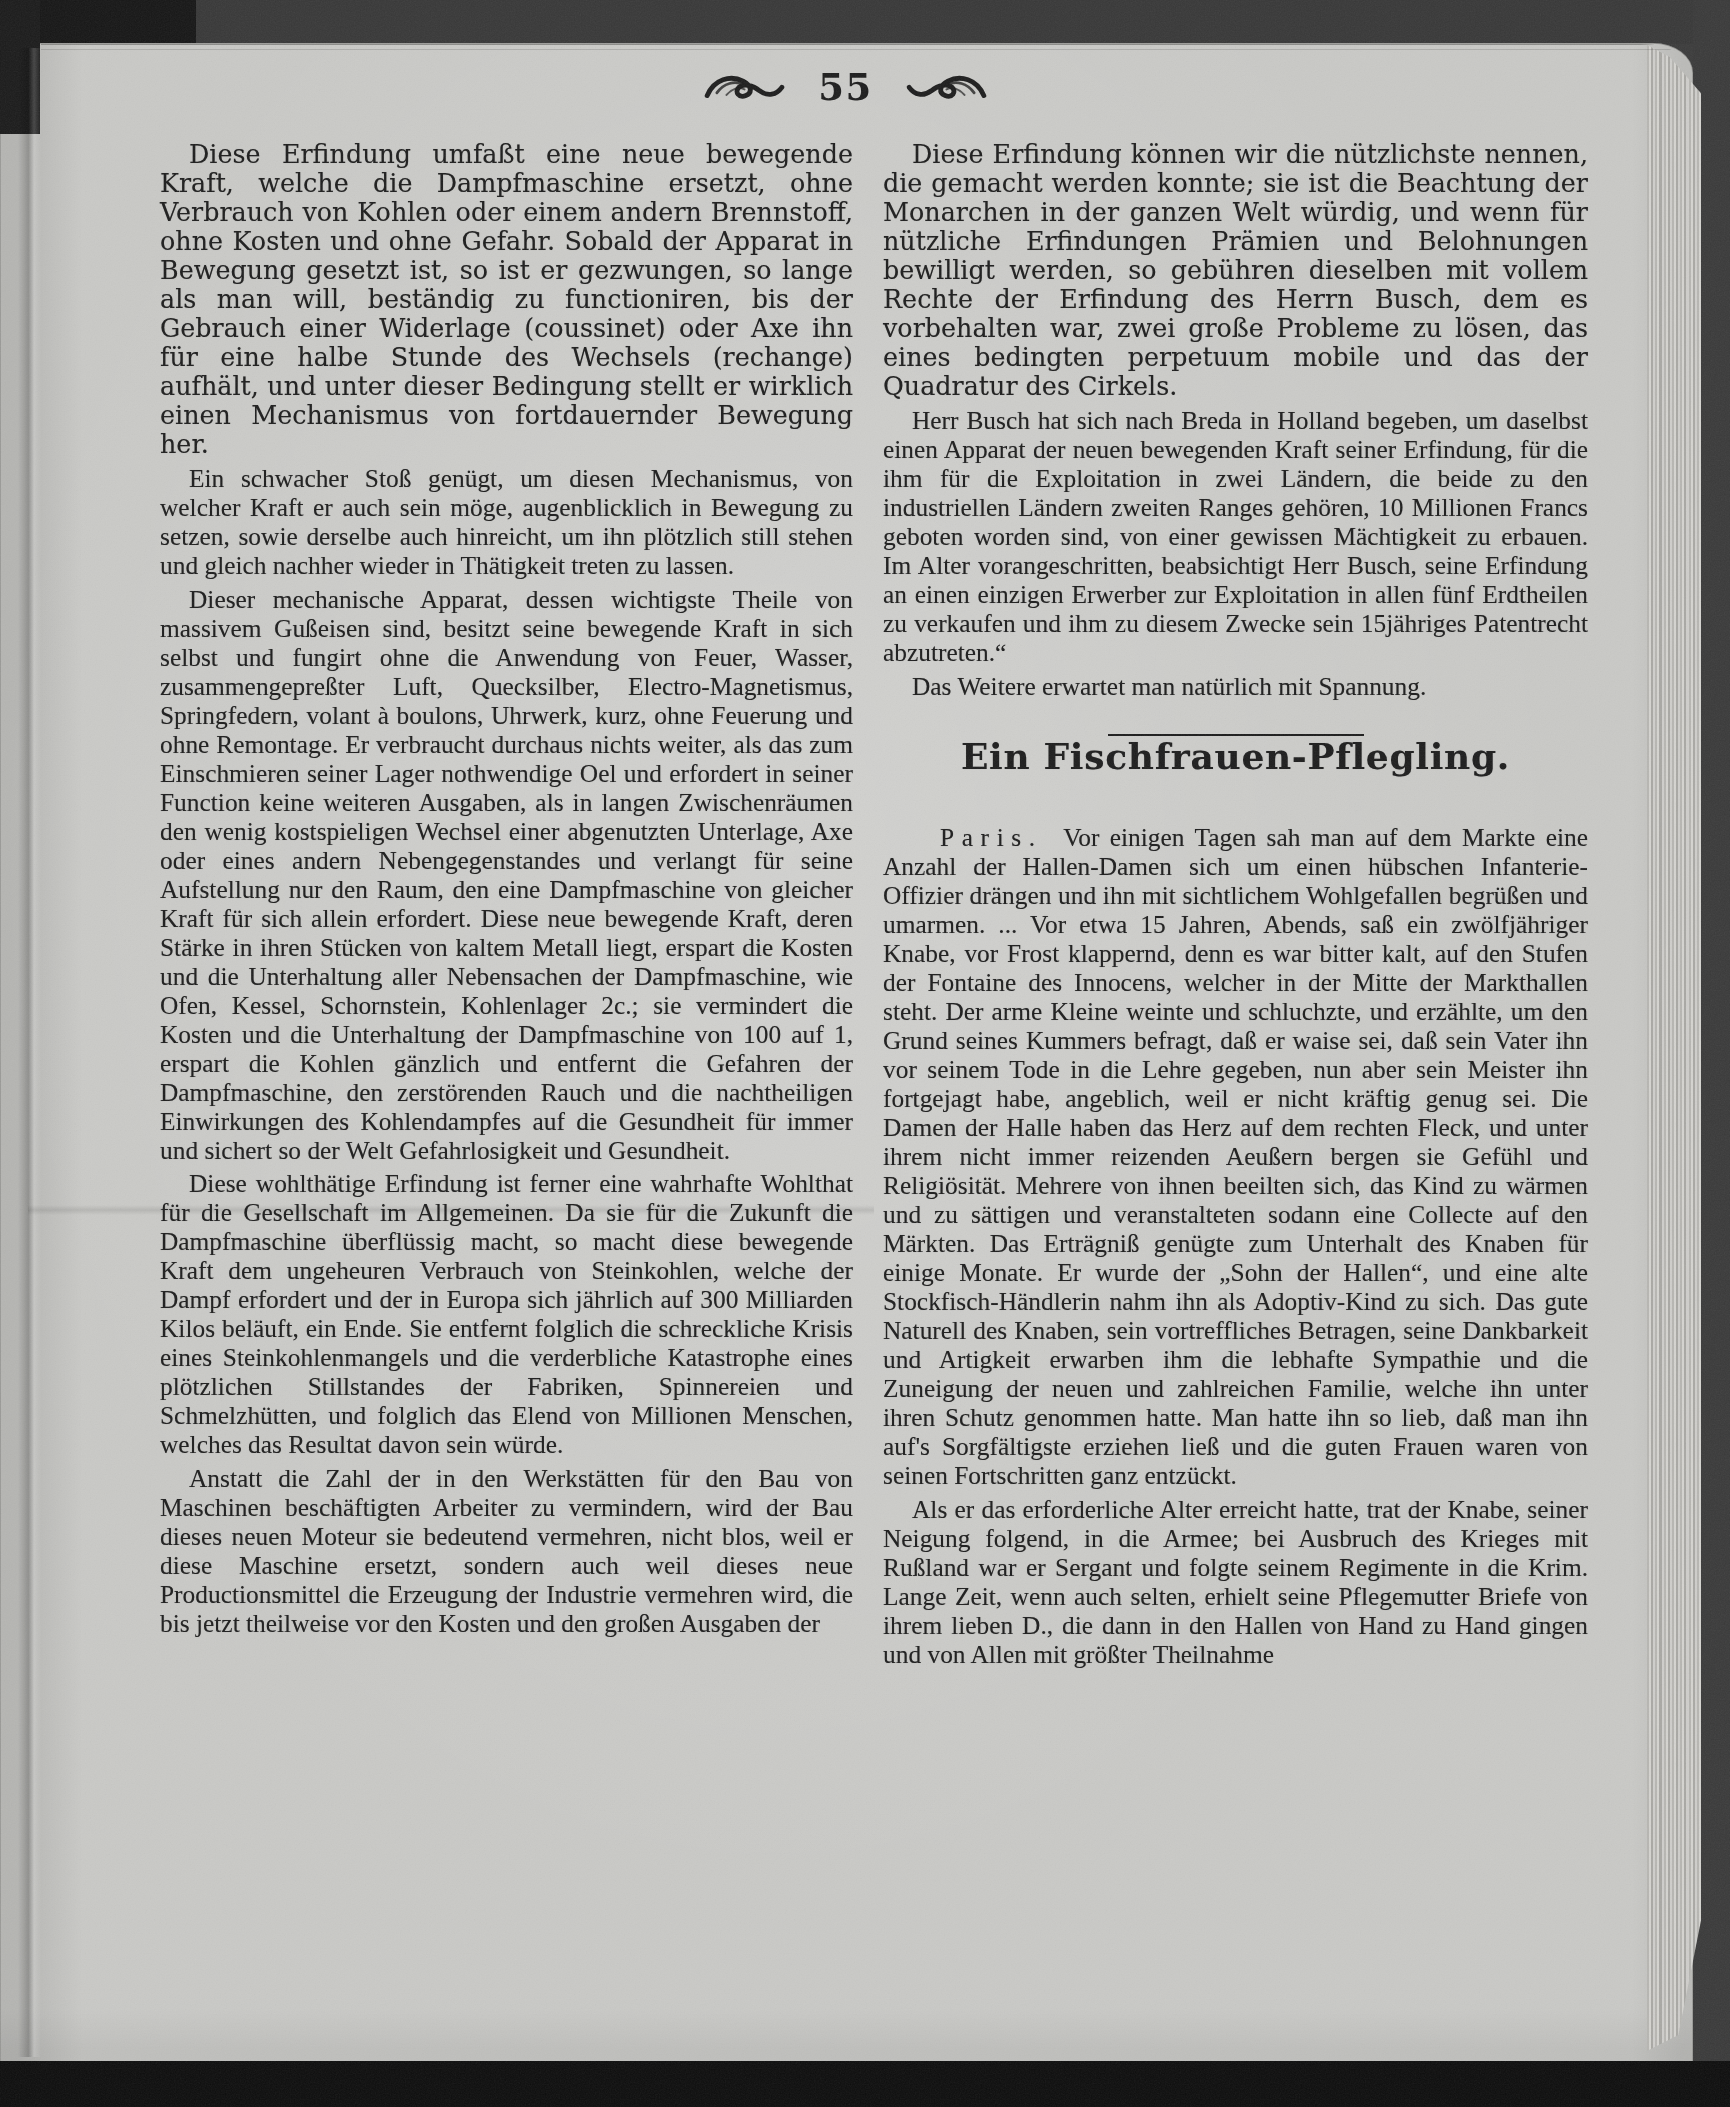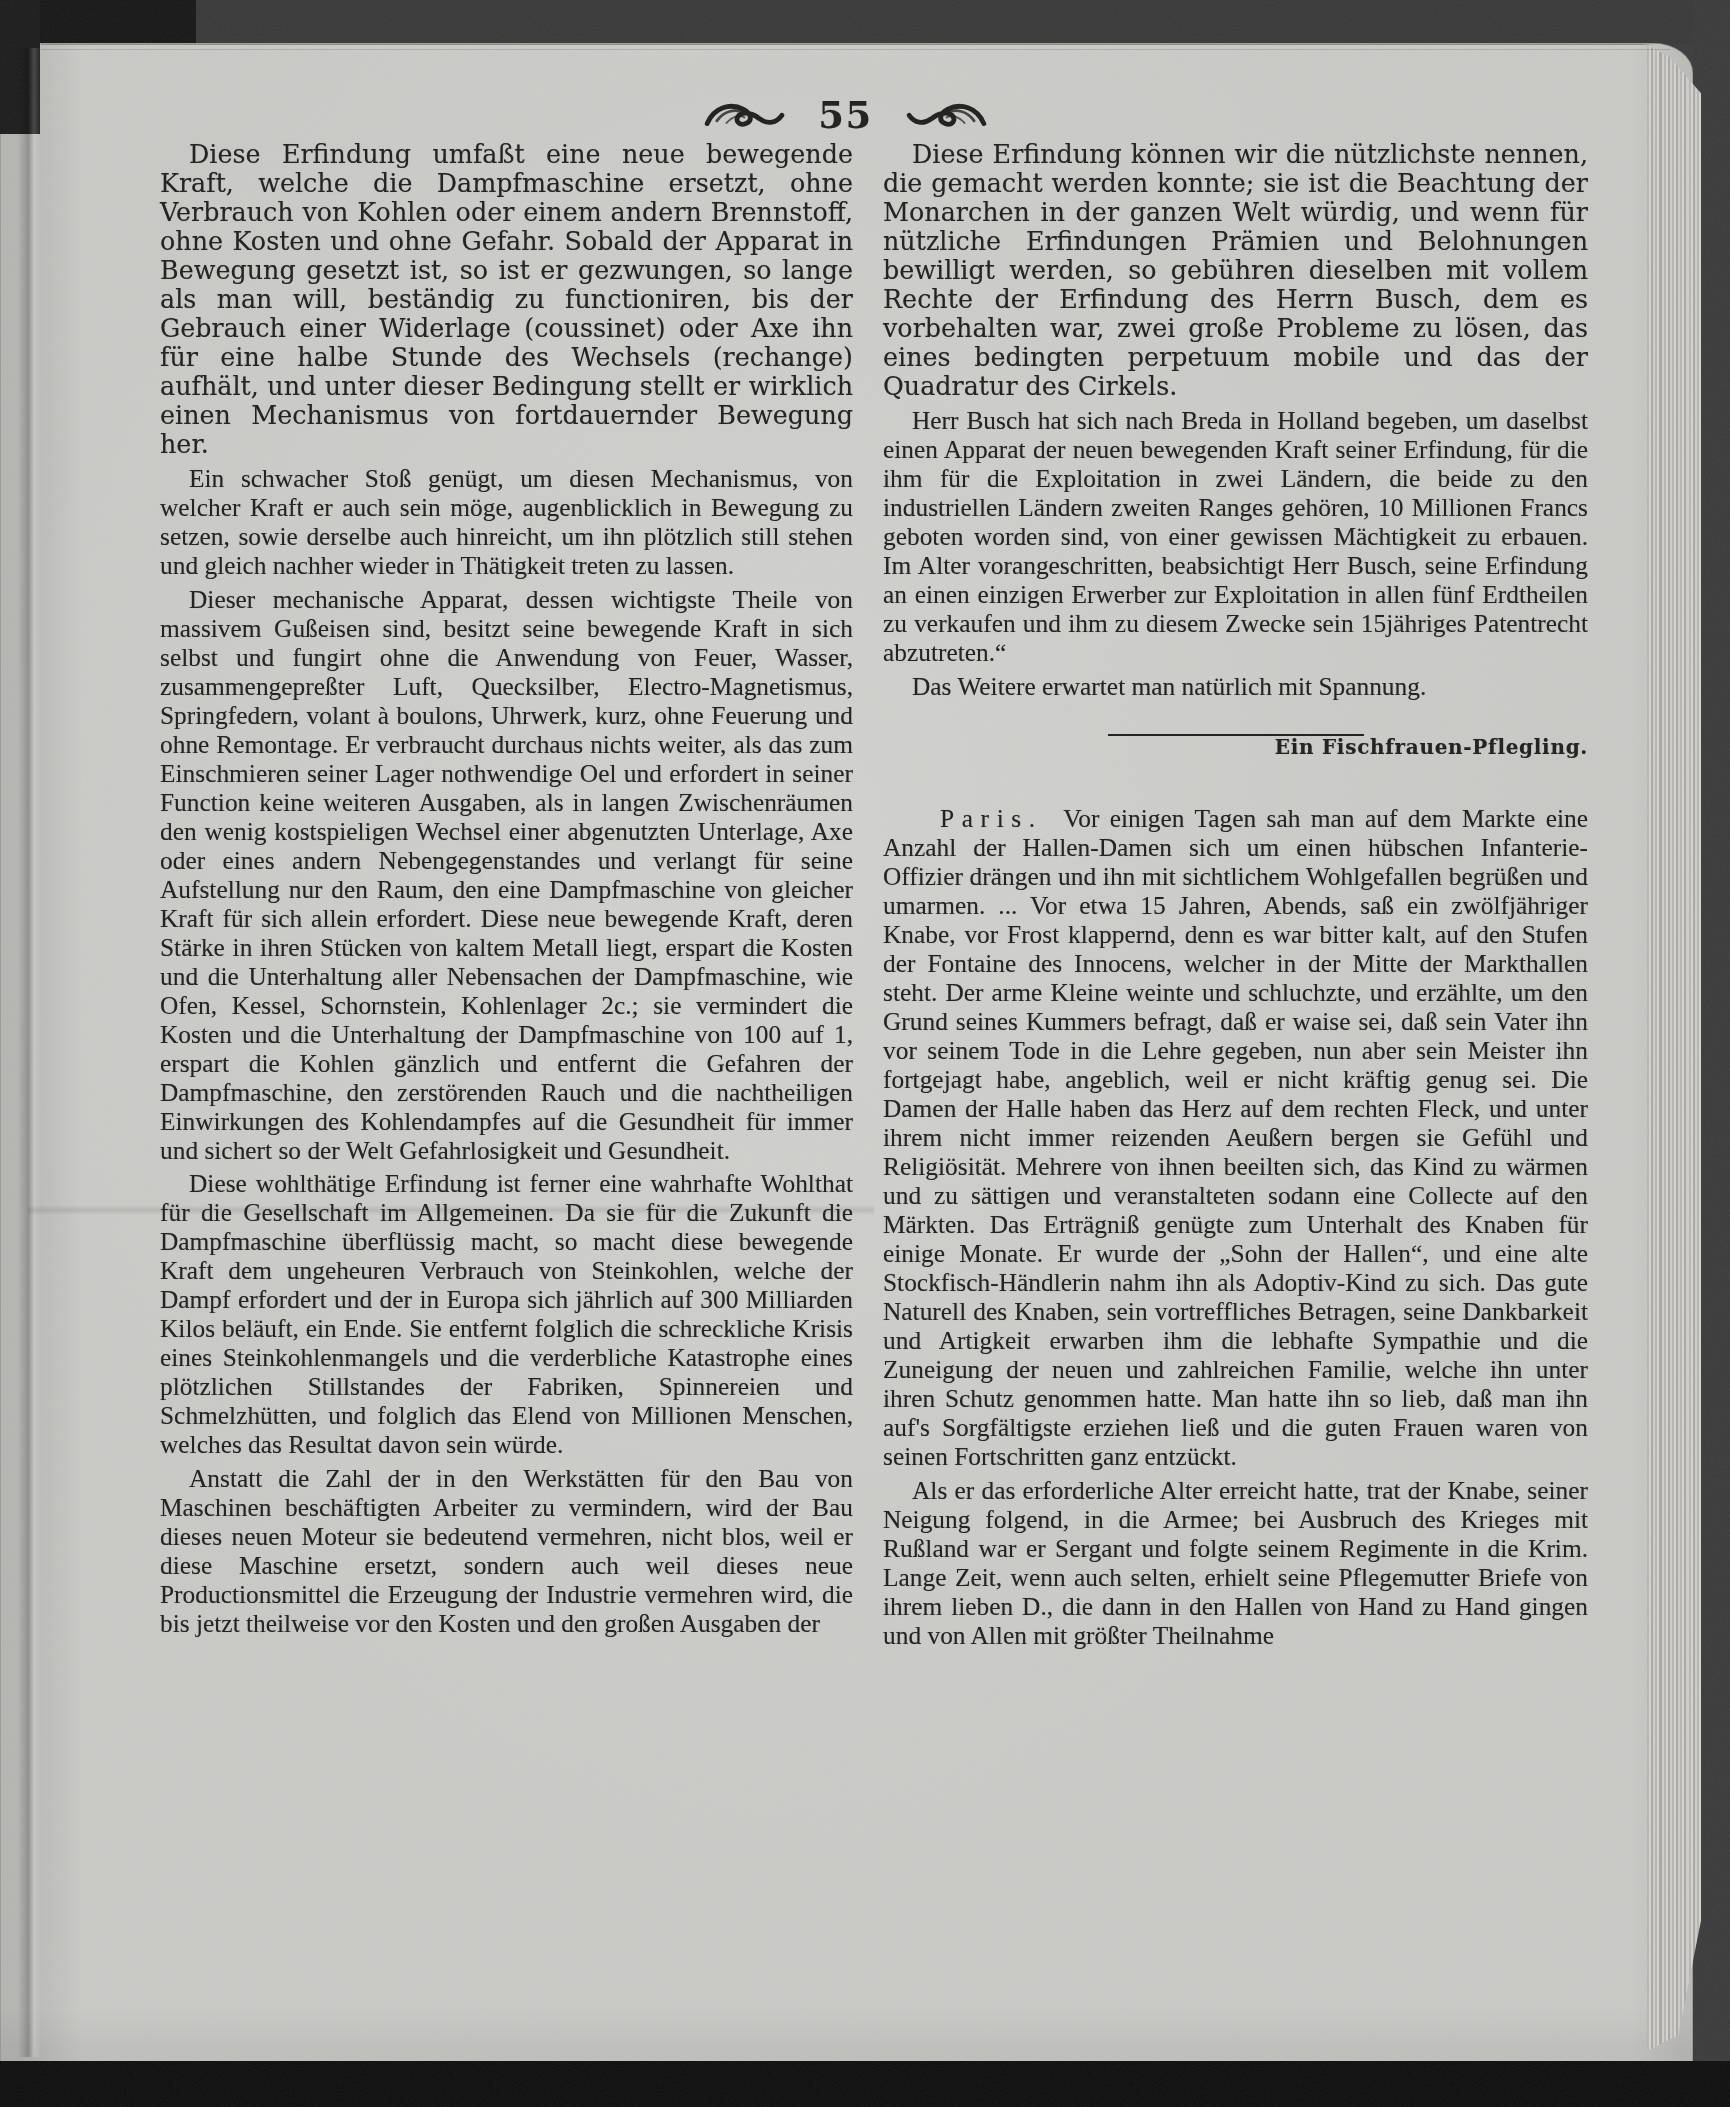--- a/index.html
+++ b/index.html
@@ -45,21 +45,21 @@
     clip-path:polygon(0 0,42% .6%,100% 2.4%,100% 93.5%,58% 99.2%,0 100%);
   }
   .edge-lines{
     position:absolute;left:41px;top:44px;width:1633px;height:11px;
     background:linear-gradient(180deg,#8b8b88 0 1.4px,rgba(0,0,0,0) 1.4px 4.8px,rgba(0,0,0,.14) 4.8px 6.2px,rgba(0,0,0,0) 6.2px);
     border-top-right-radius:34px 9.6px;
   }
 
   
   .header{
-    position:absolute;left:605px;top:84px;width:481px;height:63px;
+    position:absolute;left:605px;top:56px;width:481px;height:63px;
     display:flex;align-items:center;justify-content:center;gap:32px;
     color:#1d1d1d;
   }
   .page-number{font-size:37px;font-weight:bold;letter-spacing:1.4px;line-height:1;}
   .flourish svg{display:block;}
   .flourish.flip{transform:scaleX(-1);}
 
   
   .col{
     position:absolute;top:140px;
@@ -73,22 +73,22 @@
   .col p{margin:0;text-indent:29px;}
   .col p + p{margin-top:4.8px;font-family:Liberation Serif, serif;}
   .col p.cont{text-indent:0;}
 
   .rule{
     width:256px;height:2.8px;background:#1c1c1c;border:none;
     margin:33px auto 0 auto;
   }
   .headline{
     margin:52px 0 0 0;
-    text-align:right;text-indent:0 !important;
-    font-size:20px;font-weight:bold;letter-spacing:0.7px;line-height:1.15;
+    text-align:center;text-indent:0 !important;
+    font-size:36px;font-weight:bold;letter-spacing:0.7px;line-height:1.15;
   }
   .article-first{margin-top:45px !important;}
   .dateline{letter-spacing:7.6px;margin-left:28px;}
 
   
   .grain{position:absolute;left:0;top:0;pointer-events:none;}
 </style>
 </head>
 <body>
 

